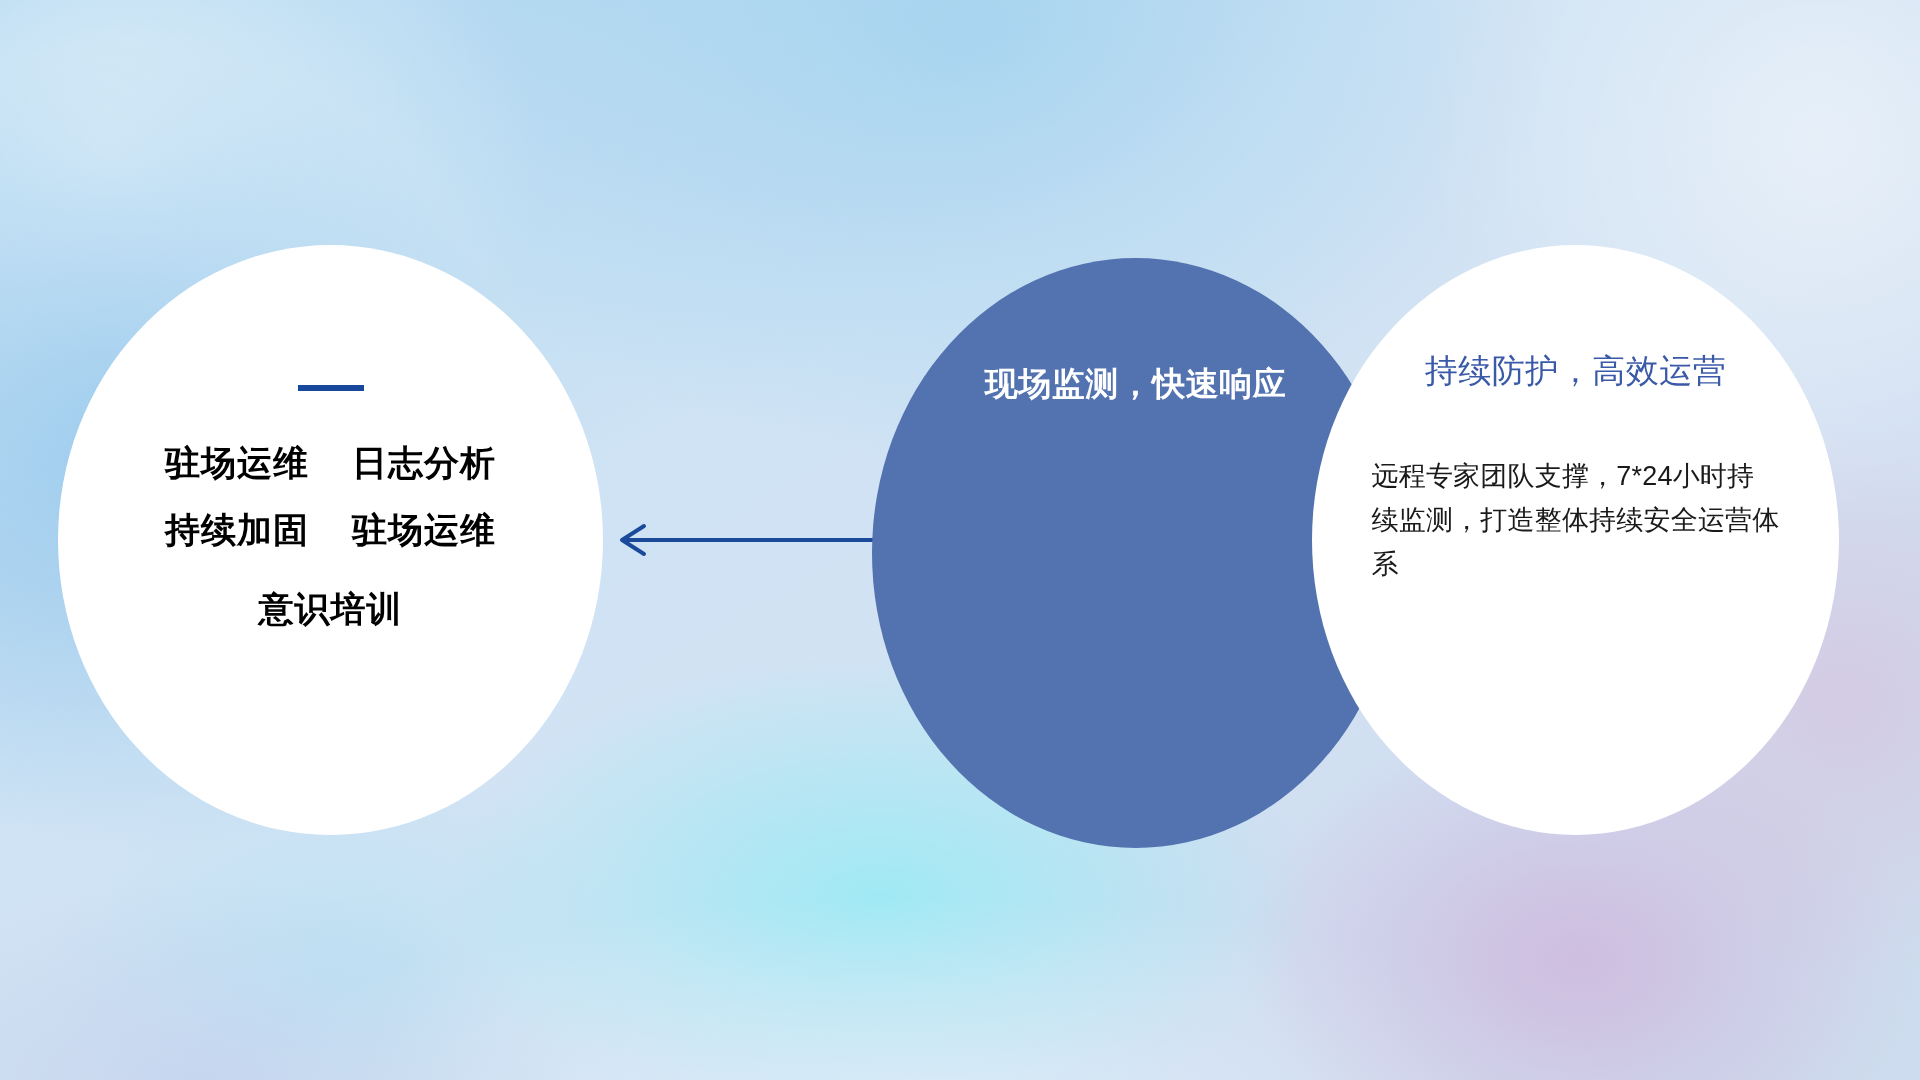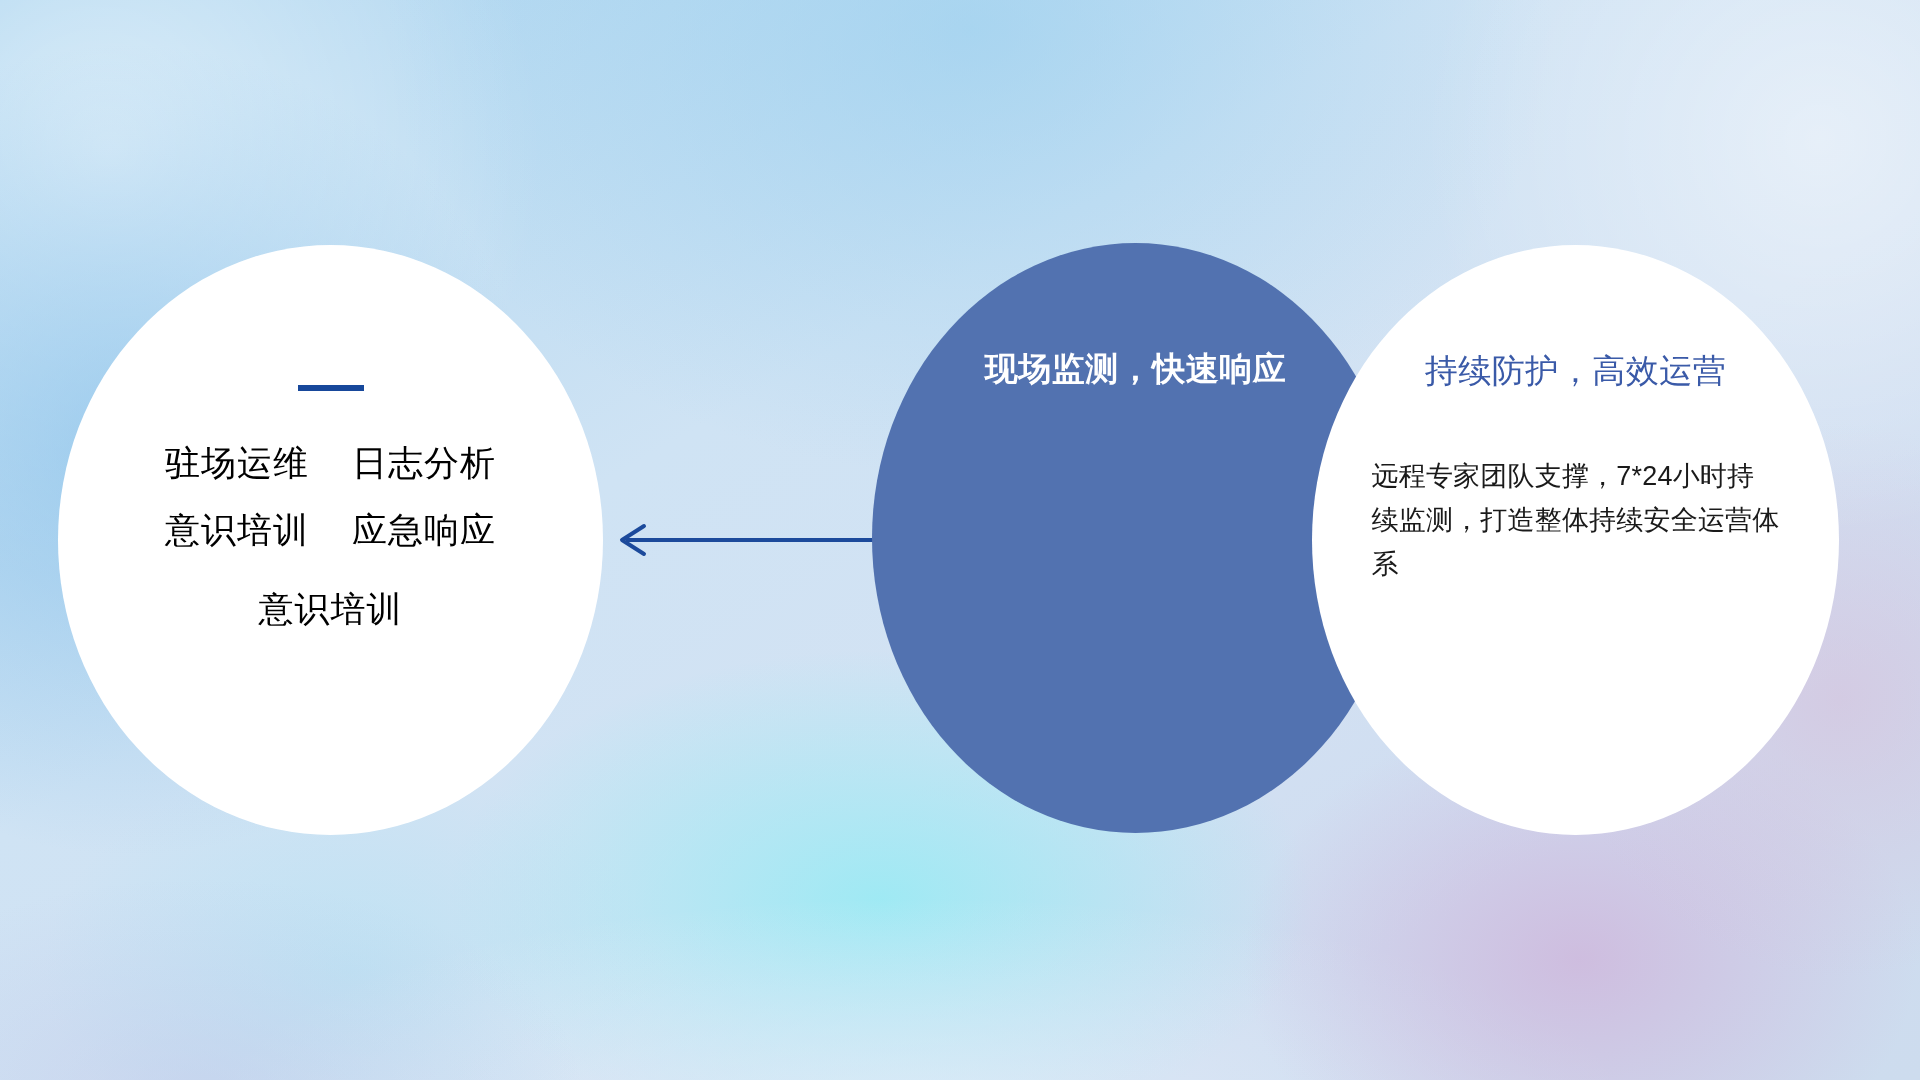--- a/index.html
+++ b/index.html
@@ -91,21 +91,21 @@
   }
 
   #circle-left {
     left: 58px;  top: 245px;
     width: 545px; height: 590px;
     background: #ffffff;
     padding-top: 140px;
   }
 
   #circle-middle {
-    left: 872px; top: 243px;
+    left: 872px; top: 258px;
     width: 527px; height: 590px;
     background: #5272b0;
     padding-top: 108px;
     z-index: 2;
   }
 
   #circle-right {
     left: 1312px; top: 245px;
     width: 527px; height: 590px;
     background: #ffffff;
@@ -115,21 +115,21 @@
 
   
   #accent-dash {
     width: 66px;
     height: 6px;
     background: #17489b;
     margin-bottom: 54px;
   }
   .left-line {
     font-size: 35px;
-    font-weight: 400;
+    font-weight: 700;
     color: #000000;
     letter-spacing: 1px;
     line-height: 1.0;
     margin-bottom: 32px;
     white-space: pre;
     text-align: center;
   }
   .left-line.last { margin-bottom: 0; margin-top: 12px; }
 
   
@@ -201,21 +201,21 @@
   <div class="blob blob-white-topright"></div>
 
   <svg id="flow-arrow" viewBox="0 0 290 56">
     <line x1="288" y1="28" x2="26" y2="28" stroke="#1c4a9b" stroke-width="4"></line>
     <polyline points="44,14 22,28 44,42" fill="none" stroke="#1c4a9b" stroke-width="4" stroke-linecap="round" stroke-linejoin="round"></polyline>
   </svg>
 
   <div class="circle" id="circle-left">
     <div id="accent-dash"></div>
     <div class="left-line">驻场运维    日志分析</div>
-    <div class="left-line">意识培训    应急响应</div>
+    <div class="left-line">持续加固    驻场运维</div>
     <div class="left-line last">意识培训</div>
   </div>
 
   <div class="circle" id="circle-middle">
     <div id="middle-title">现场监测，快速响应</div>
   </div>
 
   <div class="circle" id="circle-right">
     <div id="right-title">持续防护，高效运营</div>
     <div id="right-body">远程专家团队支撑，7*24小时持续监测，打造整体持续安全运营体系</div>

